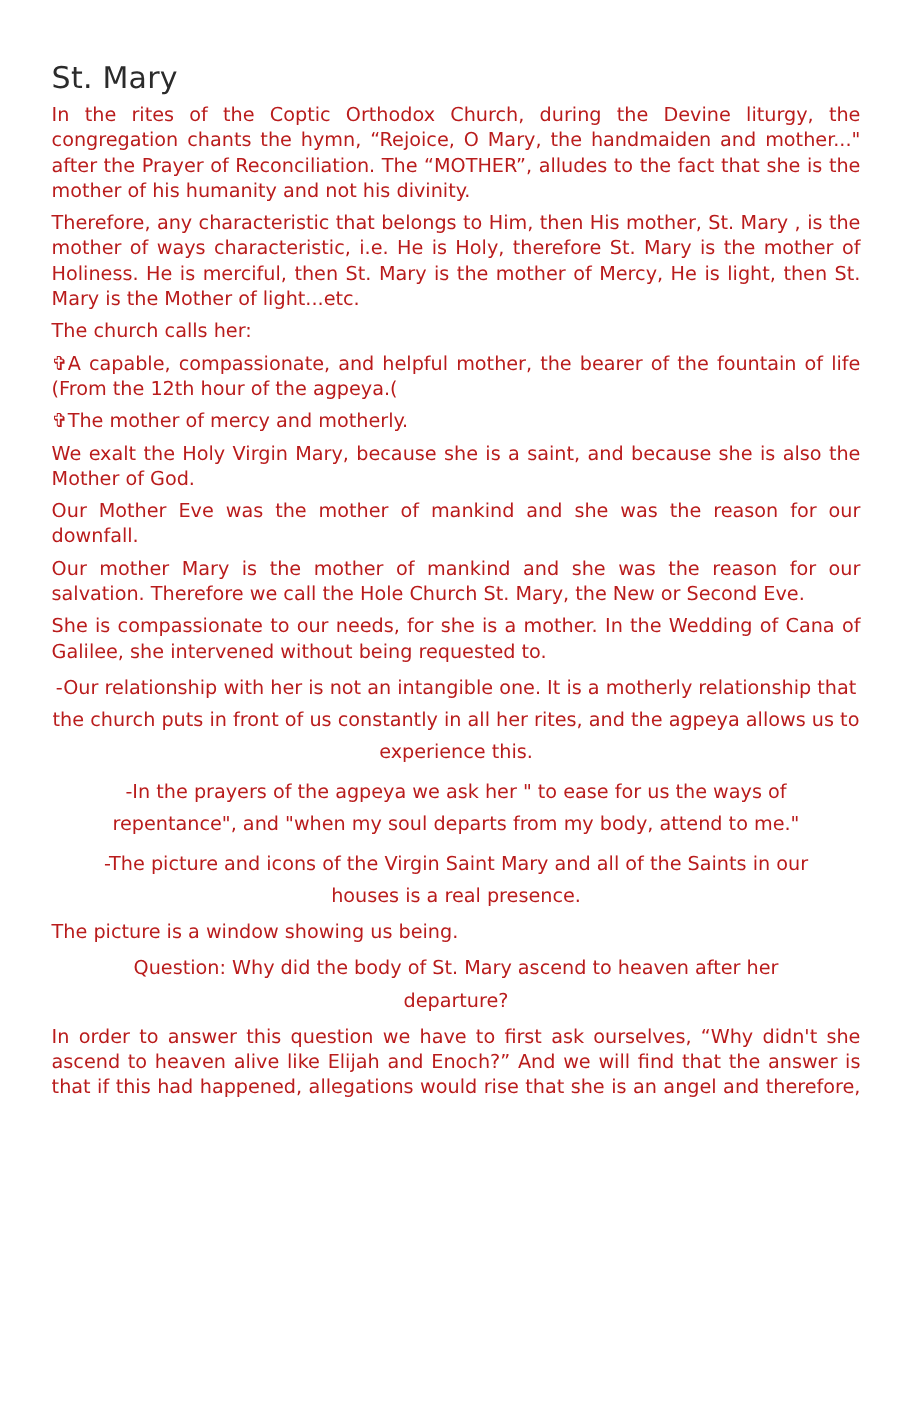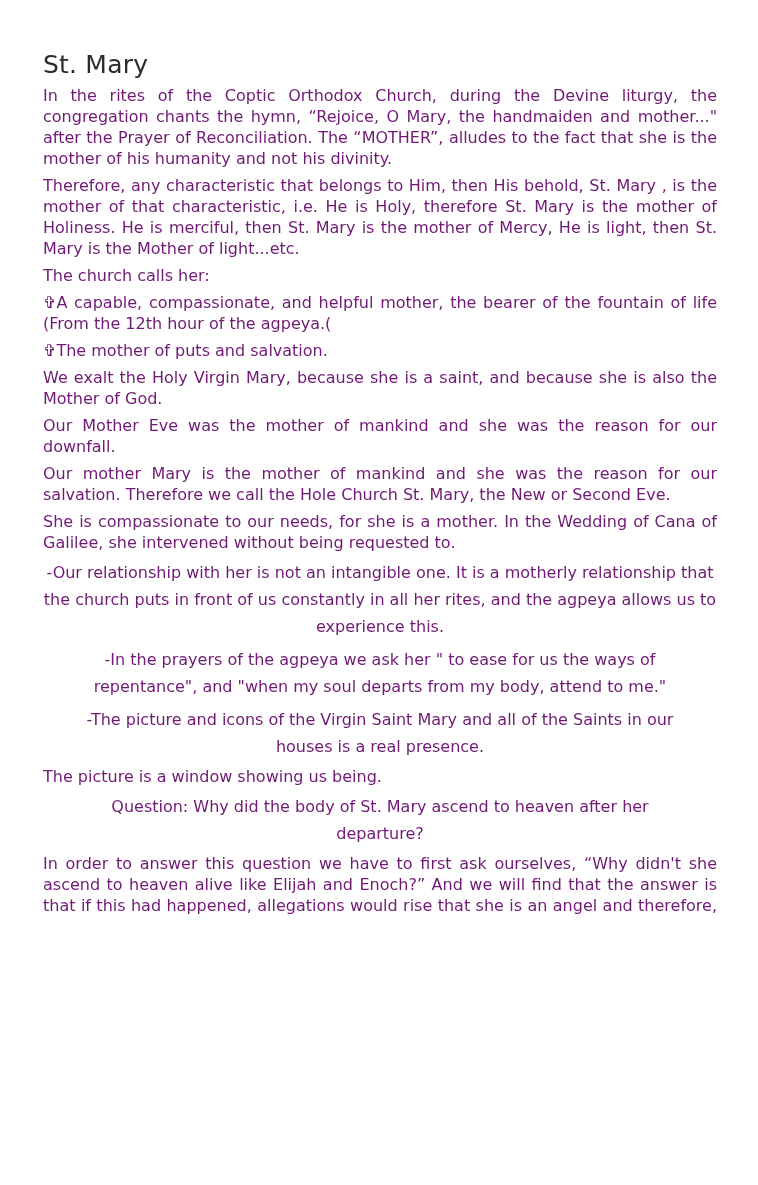--- a/index.html
+++ b/index.html
@@ -27,21 +27,21 @@
     font-size: 25px;
     font-weight: 400;
     margin: 0 0 6px 0;
     color: #2b2b2b;
     letter-spacing: 0.2px;
   }
   p.para {
     font-size: 16px;
     line-height: 21px;
     margin: 0 0 6px 0;
-    color: #701a75;
+    color: #b91c1c;
   }
   p.para.justify { text-align: justify; }
   p.para.left    { text-align: left; }
   p.para.loose   { line-height: 27px; text-align: center; }
   p.para.preline { white-space: pre-line; }
   .footer {
     position: absolute;
     left: 0;
     top: 1122px;
     width: 758px;
@@ -68,24 +68,24 @@
 </style>
 </head>
 <body>
 
 <div class="page">
 
   <div class="content">
     <h1 class="doc-title">St. Mary</h1>
 
   <p class="para justify">In the rites of the Coptic Orthodox Church, during the Devine liturgy, the congregation chants the hymn, “Rejoice, O Mary, the handmaiden and mother..." after the Prayer of Reconciliation. The “MOTHER”, alludes to the fact that she is the mother of his humanity and not his divinity.</p>
-      <p class="para justify">Therefore, any characteristic that belongs to Him, then His behold, St. Mary , is the mother of that characteristic, i.e. He is Holy, therefore St. Mary is the mother of Holiness. He is merciful, then St. Mary is the mother of Mercy, He is light, then St. Mary is the Mother of light...etc.</p>
+      <p class="para justify">Therefore, any characteristic that belongs to Him, then His mother, St. Mary , is the mother of ways characteristic, i.e. He is Holy, therefore St. Mary is the mother of Holiness. He is merciful, then St. Mary is the mother of Mercy, He is light, then St. Mary is the Mother of light...etc.</p>
       <p class="para left">The church calls her:</p>
       <p class="para justify">✞A capable, compassionate, and helpful mother, the bearer of the fountain of life (From the 12th hour of the agpeya.(</p>
-      <p class="para left">✞The mother of puts and salvation.</p>
+      <p class="para left">✞The mother of mercy and motherly.</p>
       <p class="para justify">We exalt the Holy Virgin Mary, because she is a saint, and because she is also the Mother of God.</p>
       <p class="para justify">Our Mother Eve was the mother of mankind and she was the reason for our downfall.</p>
       <p class="para justify">Our mother Mary is the mother of mankind and she was the reason for our salvation. Therefore we call the Hole Church St. Mary, the New or Second Eve.</p>
       <p class="para justify">She is compassionate to our needs, for she is a mother. In the Wedding of Cana of Galilee, she intervened without being requested to.</p>
       <p class="para justify loose">-Our relationship with her is not an intangible one. It is a motherly relationship that the church puts in front of us constantly in all her rites, and the agpeya allows us to experience this.</p>
       <p class="para left loose preline">-In the prayers of the agpeya we ask her " to ease for us the ways of
 repentance", and "when my soul departs from my body, attend to me."</p>
       <p class="para left loose preline">-The picture and icons of the Virgin Saint Mary and all of the Saints in our
 houses is a real presence.</p>
       <p class="para left">The picture is a window showing us being.</p>

